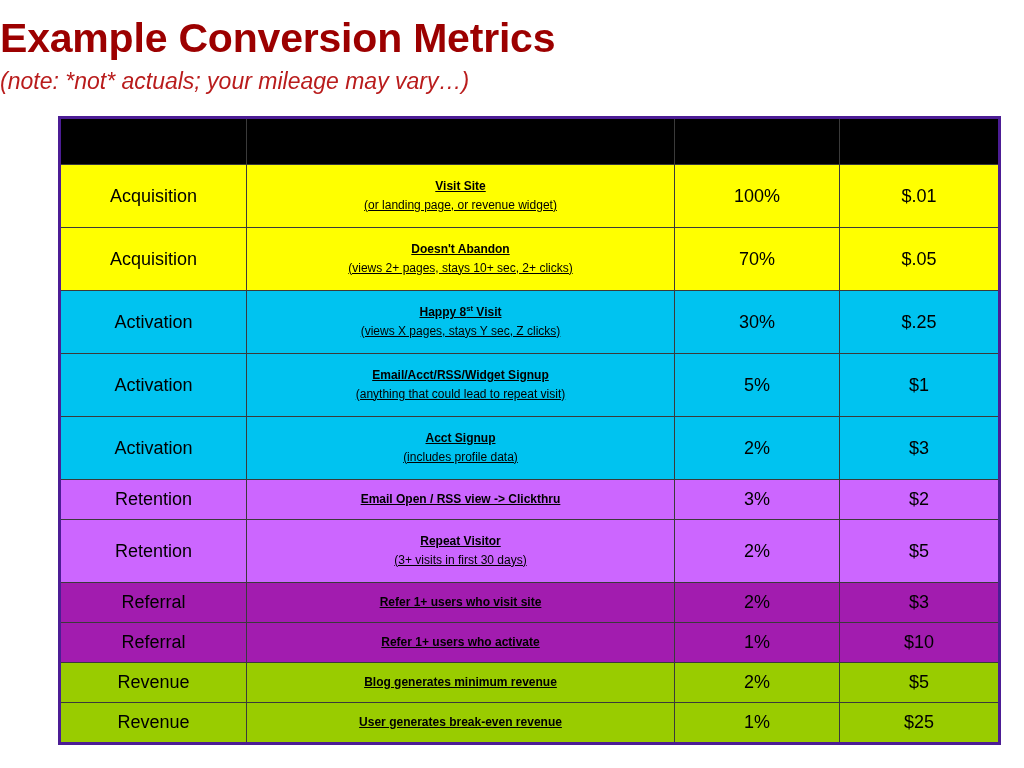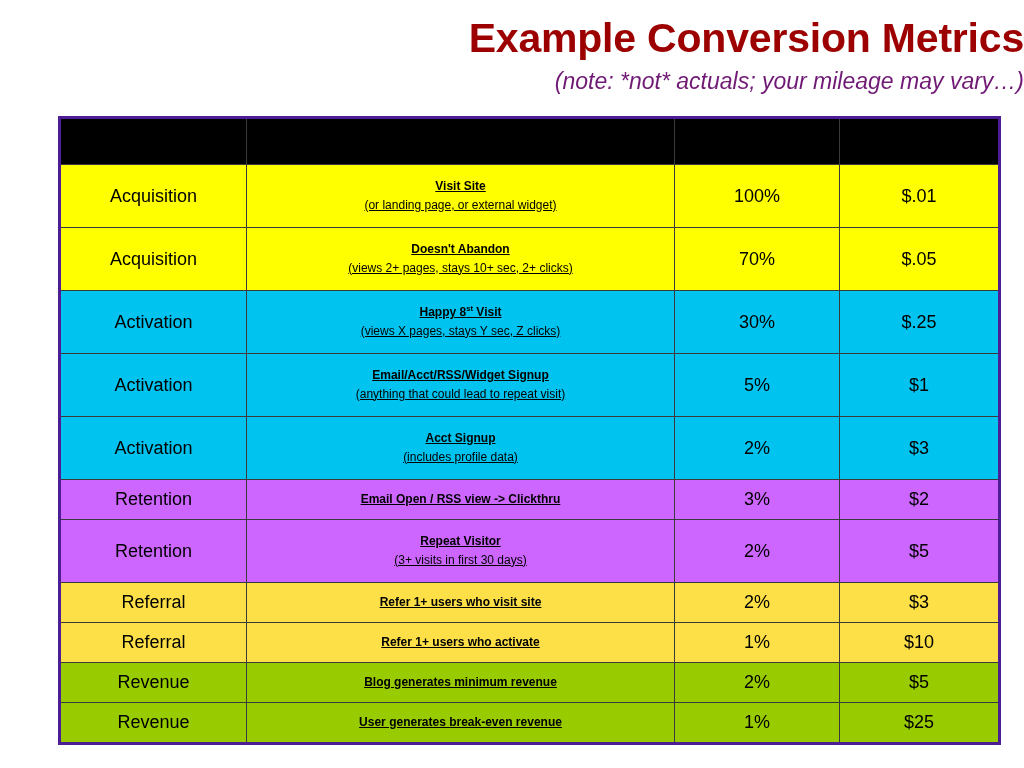--- a/index.html
+++ b/index.html
@@ -13,33 +13,33 @@
     font-family: "Liberation Sans", sans-serif;
     overflow: hidden;
   }
   .slide {
     position: relative;
     width: 1024px;
     height: 768px;
     box-sizing: border-box;
   }
   .title-block {
-    text-align: right;
+    text-align: left;
     padding-top: 16px;
   }
   .slide-title {
     color: #9C0000;
     font-size: 41px;
     font-weight: bold;
     line-height: 1.12;
     letter-spacing: -0.2px;
     margin: 0;
   }
   .slide-subtitle {
-    color: #701a75;
+    color: #b91c1c;
     font-size: 23px;
     font-style: italic;
     line-height: 1.2;
     margin: 6px 0 0 0;
   }
 
   .table-wrap {
     position: absolute;
     left: 58px;
     top: 116px;
@@ -106,21 +106,21 @@
     font-size: 18px;
     font-weight: normal;
   }
 
   tr.r-single td { height: 39px; }
   tr.r-double td { height: 62px; }
 
   tr.tone-acquisition td { background: #FFFF00; }
   tr.tone-activation  td { background: #00C3F0; }
   tr.tone-retention   td { background: #CC66FF; }
-  tr.tone-referral    td { background: #fde047; }
+  tr.tone-referral    td { background: #a21caf; }
   tr.tone-revenue     td { background: #99CC00; }
 </style>
 </head>
 <body>
 
 <div class="slide">
 
   <div class="title-block">
     <h1 class="slide-title">Example Conversion Metrics</h1>
     <p class="slide-subtitle">(note: *not* actuals; your mileage may vary…)</p>
@@ -140,21 +140,21 @@
           <th class="sep">User Status</th>
           <th class="sep">Conv %</th>
           <th class="sep">Est. Value</th>
         </tr>
       </thead>
       <tbody id="table-body">
           <tr class="tone-acquisition r-double">
             <td class="cell-category">Acquisition</td>
             <td class="cell-status">
               <span class="main">Visit Site</span>
-              <span class="sub">(or landing page, or external widget)</span>
+              <span class="sub">(or landing page, or revenue widget)</span>
             </td>
             <td class="cell-conv">100%</td>
             <td class="cell-value">$.01</td>
           </tr>
           <tr class="tone-acquisition r-double">
             <td class="cell-category">Acquisition</td>
             <td class="cell-status">
               <span class="main">Doesn't Abandon</span>
               <span class="sub">(views 2+ pages, stays 10+ sec, 2+ clicks)</span>
             </td>

